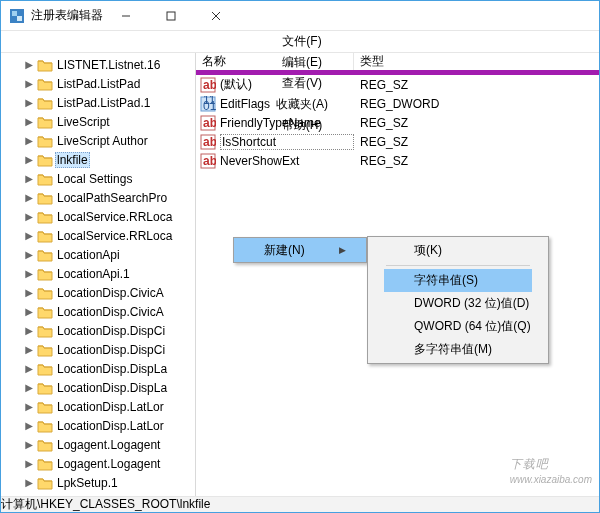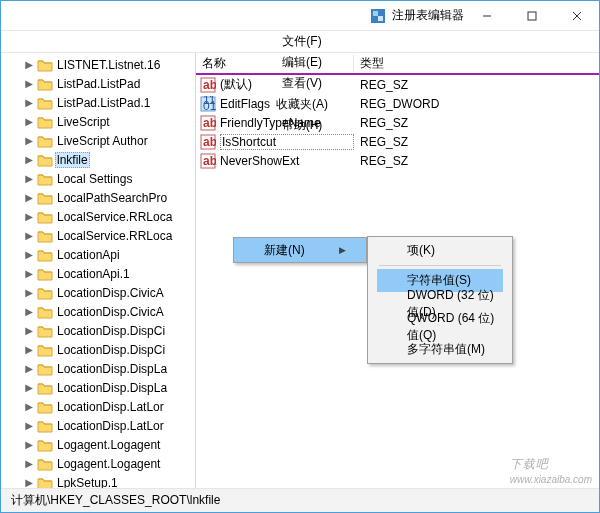--- a/index.html
+++ b/index.html
@@ -1,58 +1,58 @@
 <!DOCTYPE html>
 <html><head>
 <meta charset="utf-8">
 <style>
 * { box-sizing: border-box; margin: 0; padding: 0; font-family: "Microsoft YaHei", "Segoe UI", Tahoma, sans-serif; font-size: 12px; }
 body { width: 600px; height: 513px; background: #fff; overflow: hidden; position: relative; }
 
 .window { width: 600px; height: 513px; border: 1px solid #46a0e0; display: flex; flex-direction: column; background: #fff; }
 
-.titlebar { height: 30px; background: #fff; display: flex; align-items: center; padding-left: 8px; border-bottom: 1px solid #e6e6e6; justify-content: flex-end; }
+.titlebar { height: 30px; background: #fff; display: flex; align-items: center; padding-left: 8px; border-bottom: 1px solid #e6e6e6; }
 .titlebar-icon { width: 16px; height: 16px; margin-right: 6px; }
 .win-btns { display: flex; height: 100%; }
 .win-btn { width: 45px; display: flex; align-items: center; justify-content: center; color: #333; cursor: default; }
 
 .menubar { height: 22px; display: flex; align-items: center; padding-left: 4px; gap: 0; border-bottom: 1px solid #e6e6e6; flex-direction: column; }
 .menubar span { padding: 2px 6px; cursor: default; }
 
 .body { flex: 1; display: flex; overflow: hidden; }
 .tree { width: 195px; border-right: 1px solid #d9d9d9; overflow: hidden; background: #fff; }
 .tree-inner { padding-top: 2px; }
 .tree-item { display: flex; align-items: center; height: 19px; padding-left: 22px; gap: 2px; white-space: nowrap; cursor: default; }
 .tree-item .exp { width: 12px; text-align: center; color: #6a6a6a; font-size: 10px; }
 .tree-item .folder { width: 16px; height: 14px; }
 .tree-item .lbl { padding: 0 2px; }
 .tree-item.selected .lbl { background: #cde8ff; border: 1px dotted #7da2ce; padding: 0 1px; }
 
 .listpane { flex: 1; display: flex; flex-direction: column; overflow: hidden; position: relative; }
-.list-header { height: 22px; display: flex; align-items: center; border-bottom: 2px solid #a21caf; }
+.list-header { height: 22px; display: flex; align-items: center; border-bottom: 5px solid #a21caf; }
 .col-name { width: 158px; padding-left: 6px; border-right: 1px solid #e6e6e6; }
 .col-type { flex: 1; padding-left: 6px; }
 .list-body { flex: 1; overflow: hidden; }
 .list-row { display: flex; align-items: center; height: 19px; cursor: default; }
 .val-icon { width: 16px; height: 16px; margin-left: 4px; margin-right: 4px; }
 .val-name { width: 134px; }
 .val-name.boxed { border: 1px dotted #888; padding: 0 1px; }
 .val-type { padding-left: 6px; }
 
 .context-sub { position: absolute; top: 237px; left: 233px; width: 134px; background: #f2f2f2; border: 1px solid #a0a0a0; box-shadow: 2px 2px 3px rgba(0,0,0,.25); }
 .ctx-item { height: 24px; display: flex; align-items: center; padding: 0 20px 0 30px; cursor: default; }
 .ctx-item.hover { background: #91c9f7; }
 .ctx-arrow { margin-left: auto; font-size: 9px; color: #444; }
 
-.menu-new { position: absolute; top: 236px; left: 367px; width: 146px; background: #f2f2f2; border: 1px solid #a0a0a0; box-shadow: 2px 2px 3px rgba(0,0,0,.25); padding: 2px 9px; }
+.menu-new { position: absolute; top: 236px; left: 367px; width: 182px; background: #f2f2f2; border: 1px solid #a0a0a0; box-shadow: 2px 2px 3px rgba(0,0,0,.25); padding: 2px 16px; }
 .menu-new .mi { height: 23px; display: flex; align-items: center; padding-left: 30px; cursor: default; }
 .menu-new .mi.hover { background: #91c9f7; }
 .menu-new .sep { height: 1px; background: #d0d0d0; margin: 3px 2px; }
 
-.statusbar { height: 24px; border-top: 1px solid #e6e6e6; display: flex; align-items: center; padding-left: 10px; background: #f3f3f3; }
+.statusbar { height: 16px; border-top: 1px solid #e6e6e6; display: flex; align-items: center; padding-left: 0; background: #f3f3f3; }
 
 .watermark { position: absolute; right: 8px; bottom: 28px; color: rgba(120,120,120,.6); font-size: 22px; font-style: italic; font-weight: 300; pointer-events: none; letter-spacing: 1px; }
 .watermark small { display: block; font-size: 10px; text-align: right; letter-spacing: 0; }
 </style>
 </head>
 <body>
 
 <div class="window">
 
   <div class="titlebar">

